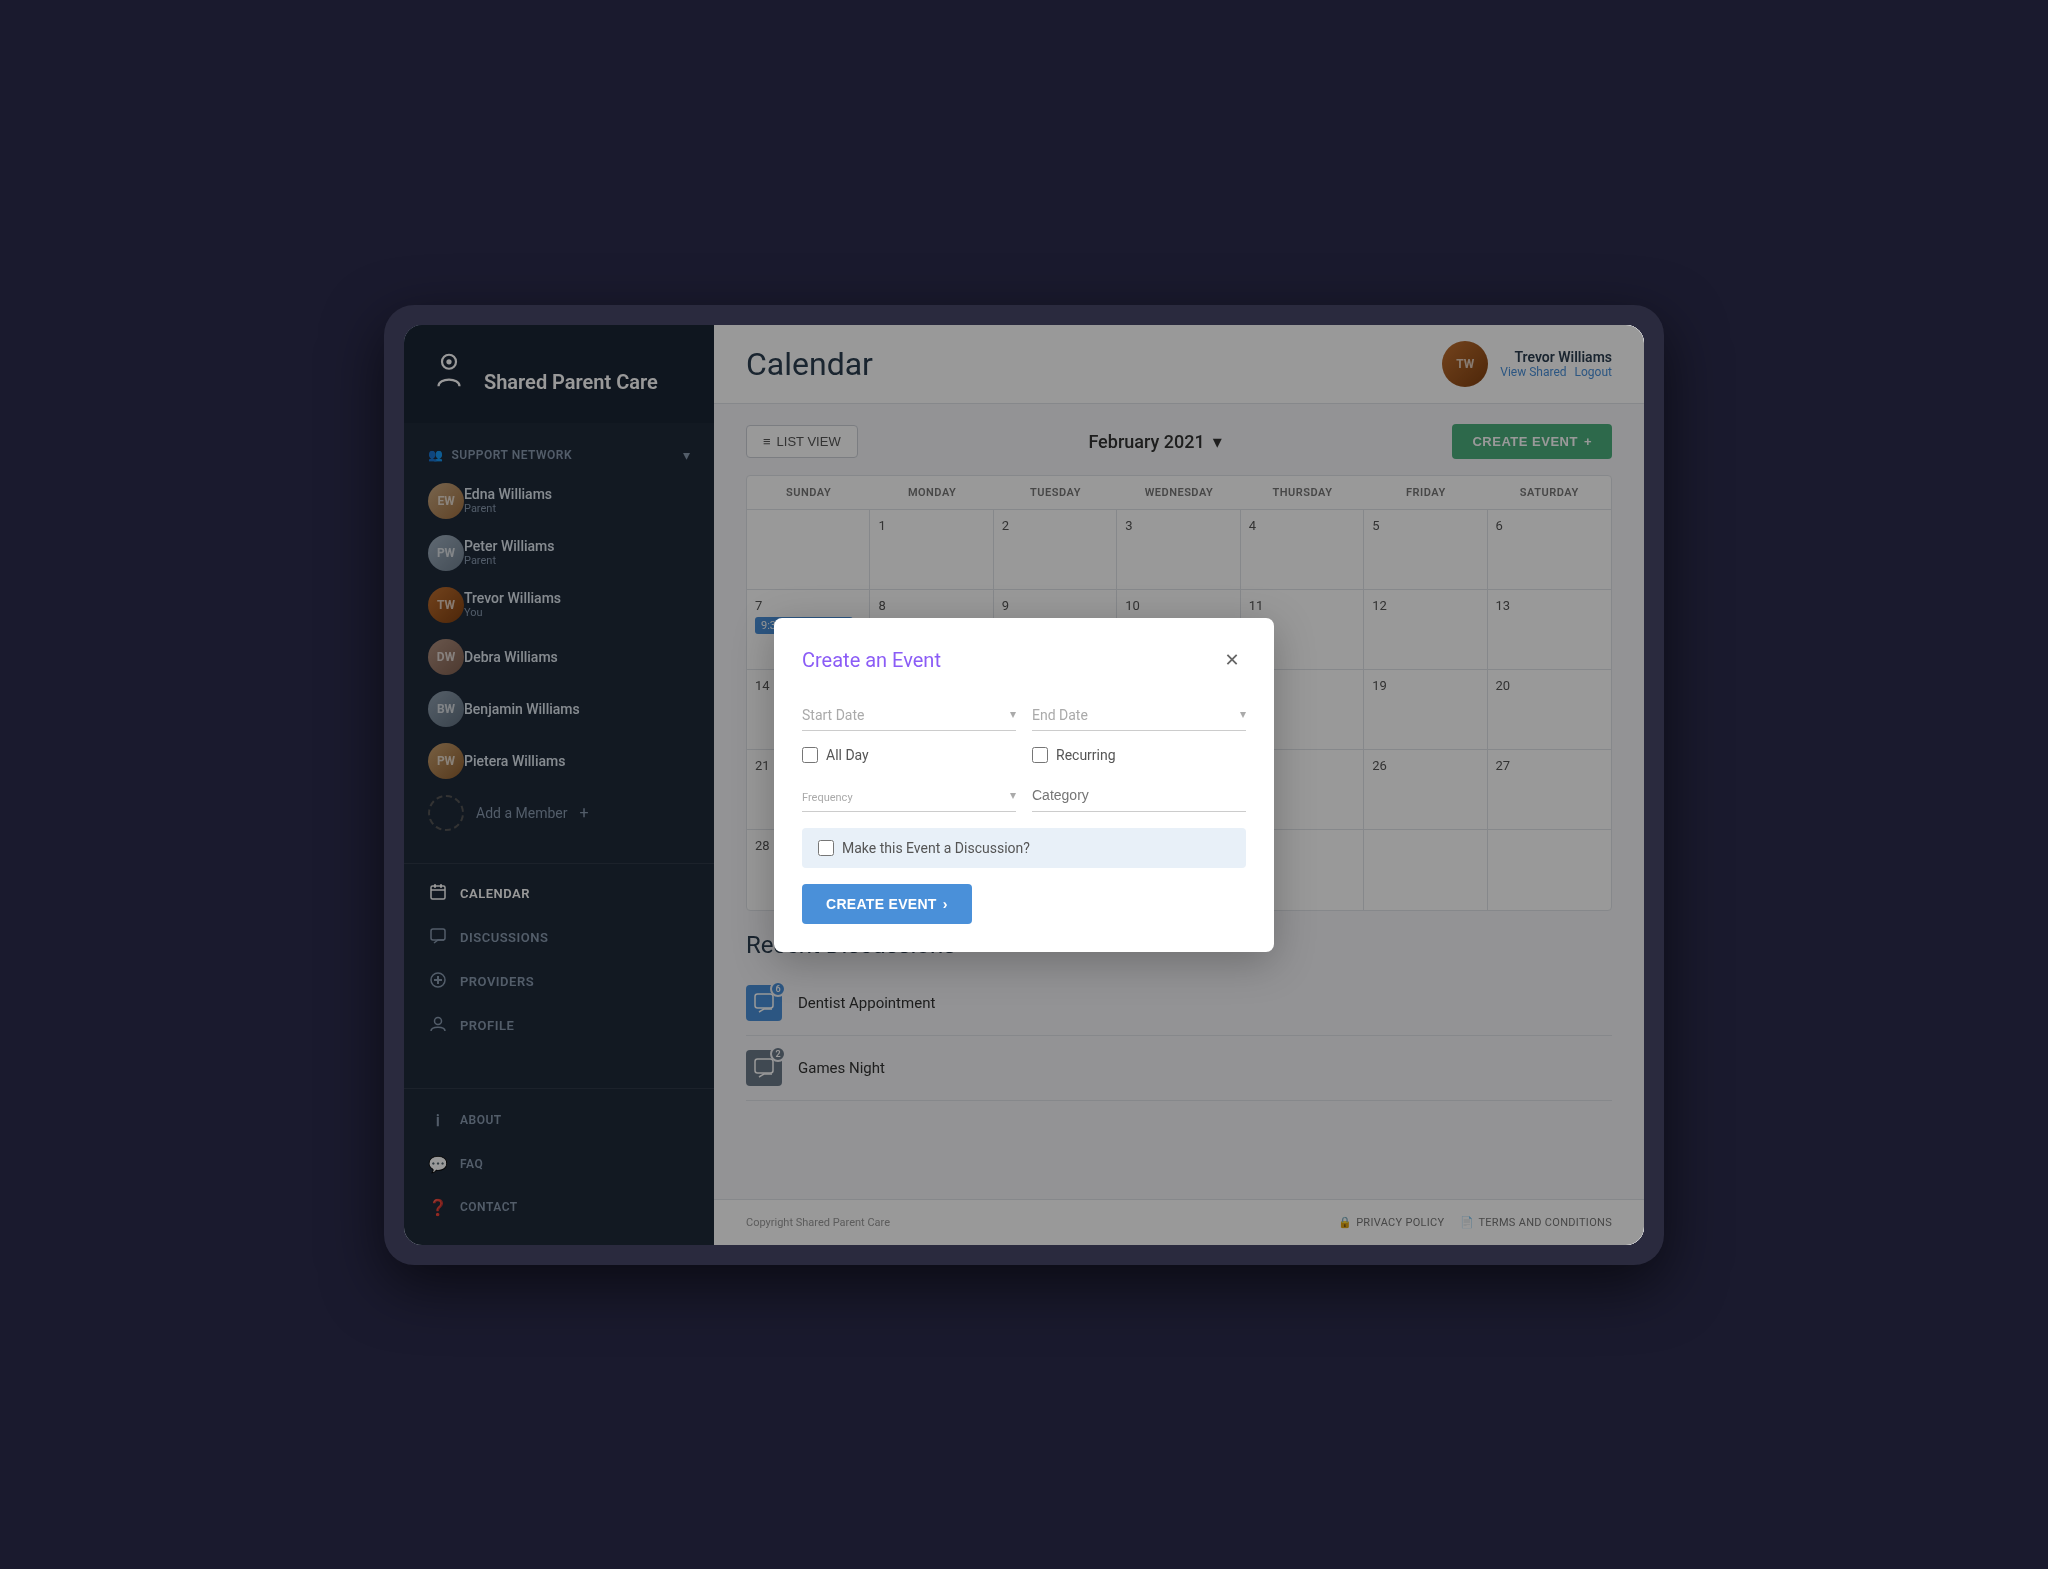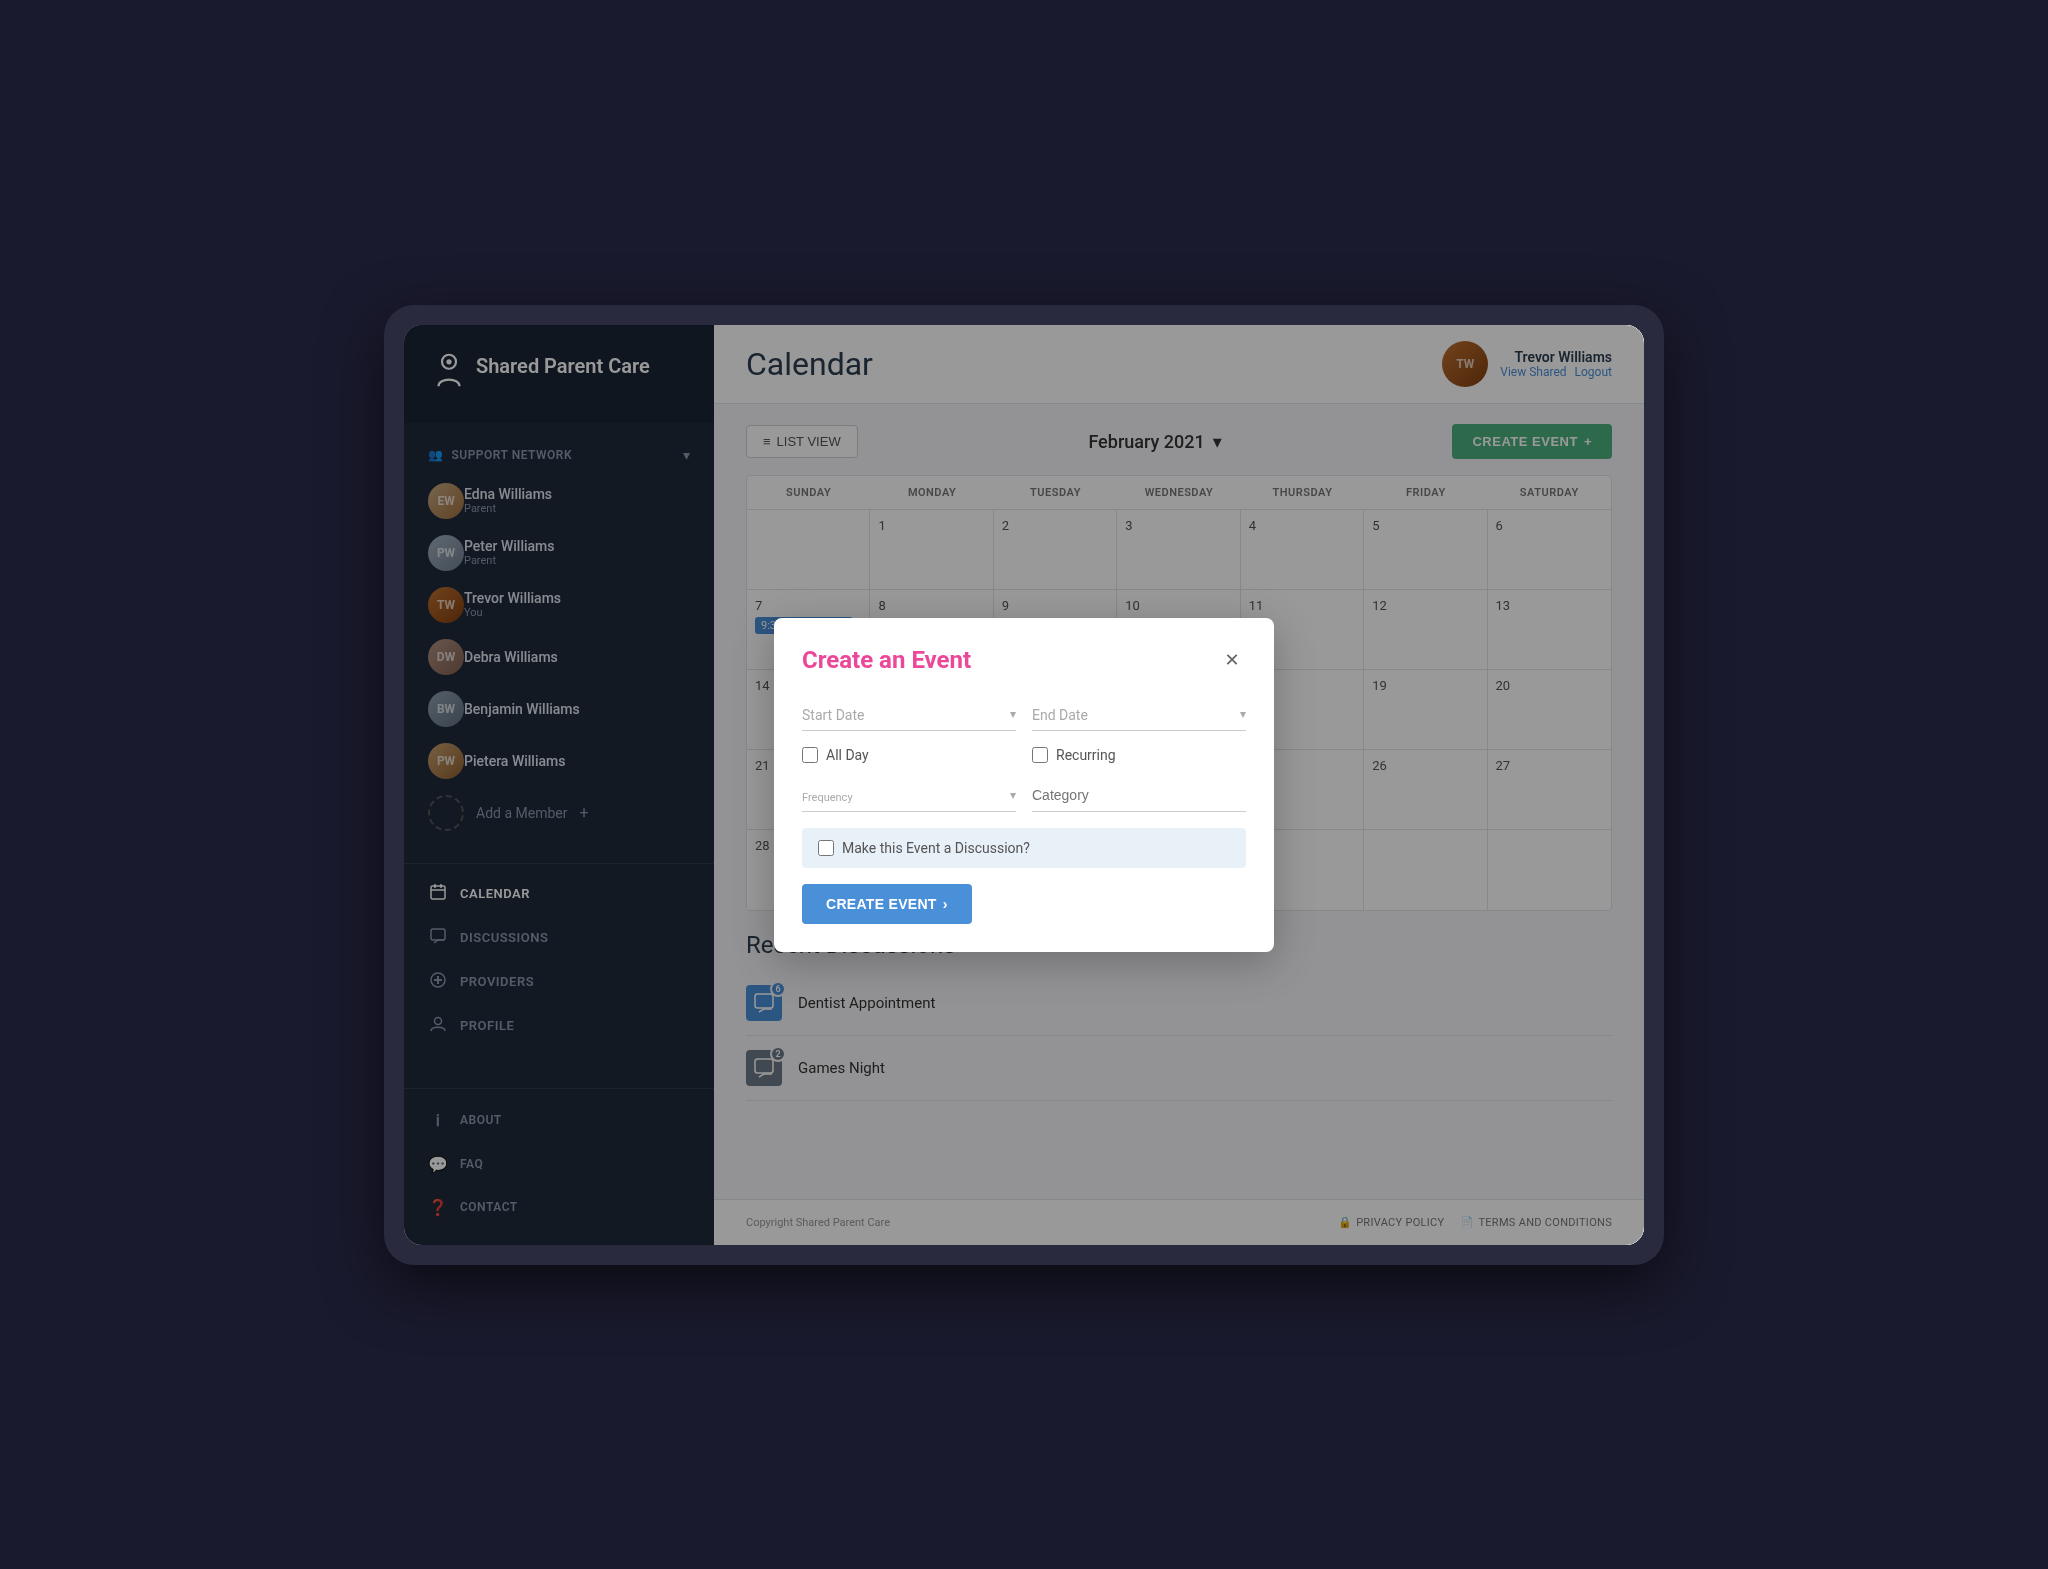--- a/index.html
+++ b/index.html
@@ -36,22 +36,22 @@
       min-width: 310px;
       background: #1e2a3a;
       display: flex;
       flex-direction: column;
       color: #fff;
     }
     .sidebar-logo {
       background: #1a2535;
       padding: 28px 24px;
       display: flex;
-      align-items: flex-start;
-      gap: 6px;
+      align-items: flex-end;
+      gap: 14px;
     }
     .logo-icon {
       width: 42px;
       height: 42px;
       color: #fff;
     }
     .logo-text {
       font-size: 20px;
       font-weight: 600;
       color: #fff;
@@ -341,21 +341,21 @@
       padding: 28px;
       box-shadow: 0 10px 40px rgba(0,0,0,0.25);
       position: relative;
     }
     .modal-header {
       display: flex;
       align-items: center;
       justify-content: space-between;
       margin-bottom: 24px;
     }
-    .modal-title { font-size: 24px; font-weight: 700; color: #ec4899; }
+    .modal-title { font-size: 20px; font-weight: 400; color: #8b5cf6; }
     .modal-close {
       width: 28px;
       height: 28px;
       background: none;
       border: none;
       cursor: pointer;
       font-size: 18px;
       color: #666;
       display: flex;
       align-items: center;

